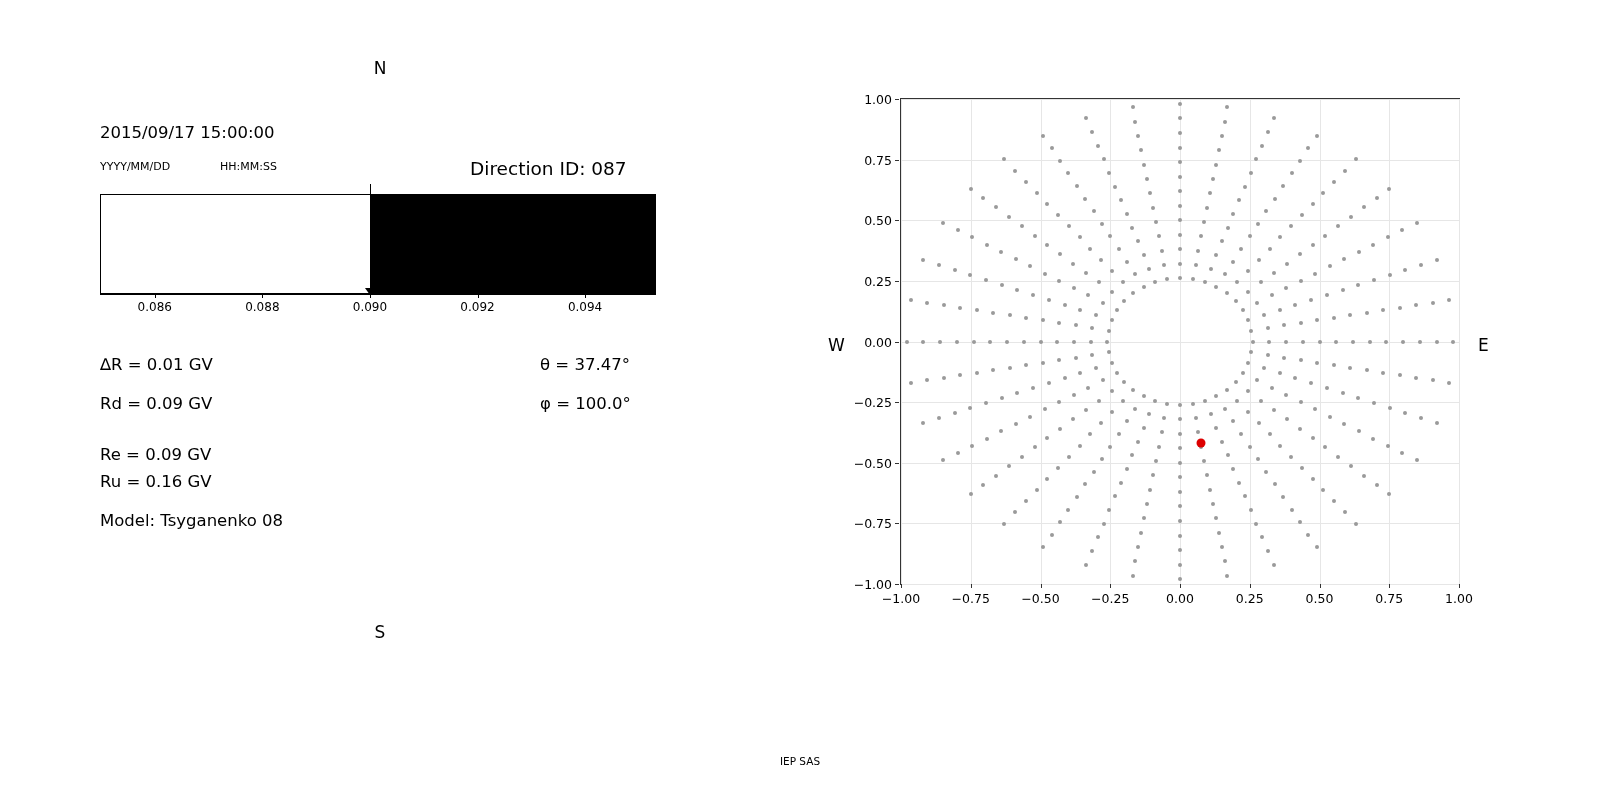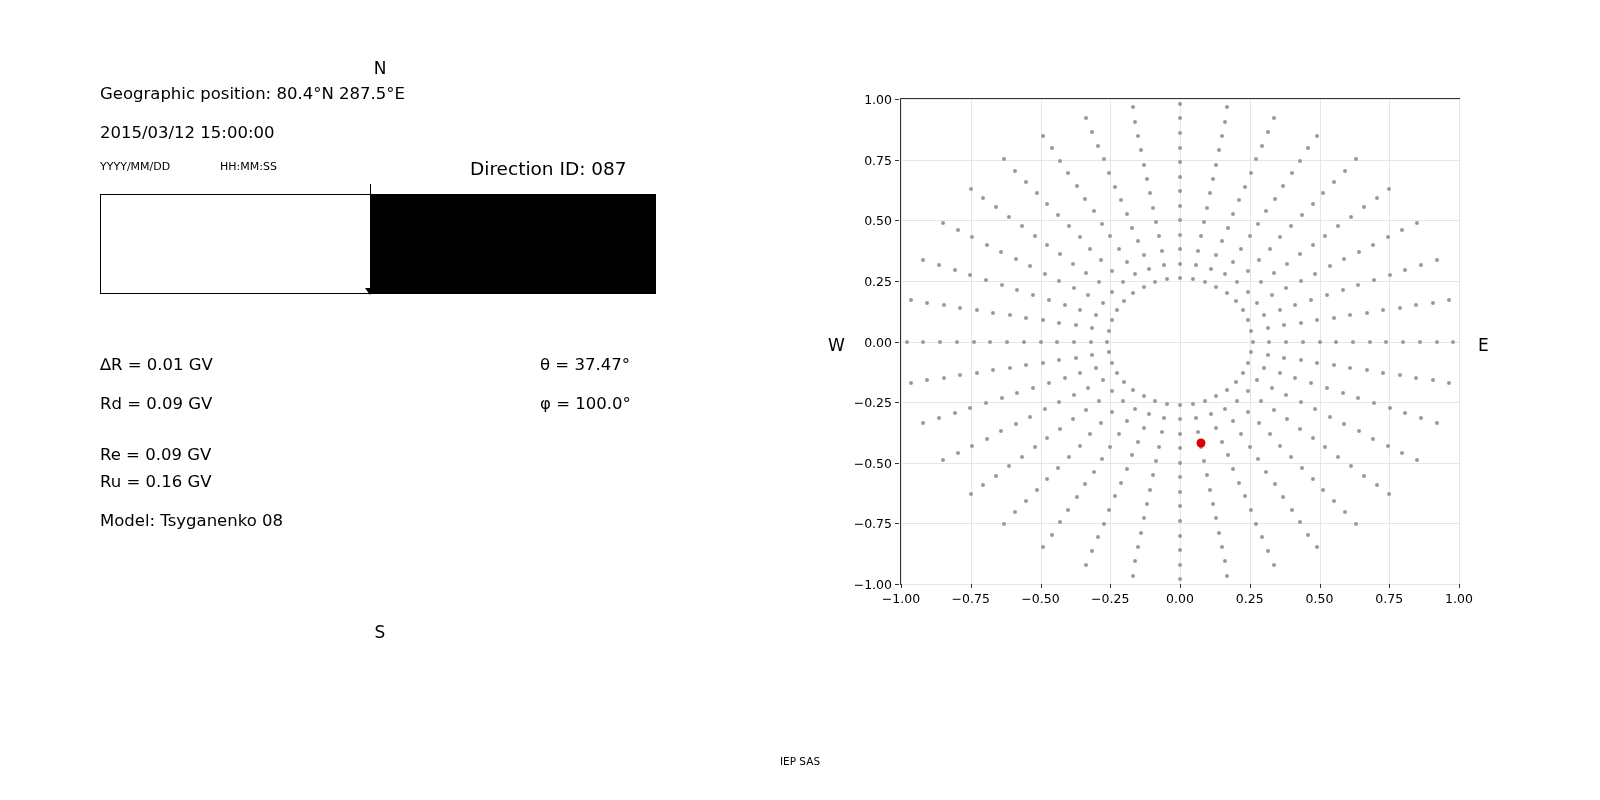--- a/index.html
+++ b/index.html
@@ -150,36 +150,48 @@
     text-align: center; font-size: 10.5px; color: #000;
   }
 </style>
 </head>
 <body>
 
 <div id="root">
 
   <div id="left-panel">
 
-    <div class="geo-line">Geographic position: 80.4°N 287.5°E</div>
-
-    <div class="datetime-line">2015/03/12 15:00:00</div>
+
+    <div class="datetime-line">2015/09/17 15:00:00</div>
 
     <div class="fmt-date">YYYY/MM/DD</div>
     <div class="fmt-time">HH:MM:SS</div>
 
     <div class="direction-id">Direction ID: 087</div>
 
     <div id="penumbra-wrap">
       <div id="penumbra-bar">
           <div class="pen-seg" style="left: 0px; width: 268.932px; background: rgb(255, 255, 255);"></div>
           <div class="pen-seg" style="left: 268.932px; width: 285.068px; background: rgb(0, 0, 0);"></div>
         </div>
     </div>
 
+    <div id="pen-axis">
+      <div class="axis-line"></div>
+    <div class="tick" style="left: 54.7864px;"></div>
+        <div class="ticklabel" style="left: 54.7864px;">0.086</div>
+        <div class="tick" style="left: 162.359px;"></div>
+        <div class="ticklabel" style="left: 162.359px;">0.088</div>
+        <div class="tick" style="left: 269.932px;"></div>
+        <div class="ticklabel" style="left: 269.932px;">0.090</div>
+        <div class="tick" style="left: 377.505px;"></div>
+        <div class="ticklabel" style="left: 377.505px;">0.092</div>
+        <div class="tick" style="left: 485.078px;"></div>
+        <div class="ticklabel" style="left: 485.078px;">0.094</div>
+      </div>
     <div class="rs-marker">
         <div class="vline" style="left: 269.932px;"></div>
         <div class="arrow" style="left: 269.932px;"></div>
       </div>
 
     <div class="readout r-dR">∆R = 0.01 GV</div>
     <div class="readout r-Rd">Rd = 0.09 GV</div>
     <div class="readout r-Re">Re = 0.09 GV</div>
     <div class="readout r-Ru">Ru = 0.16 GV</div>
     <div class="readout r-model">Model: Tsyganenko 08</div>

